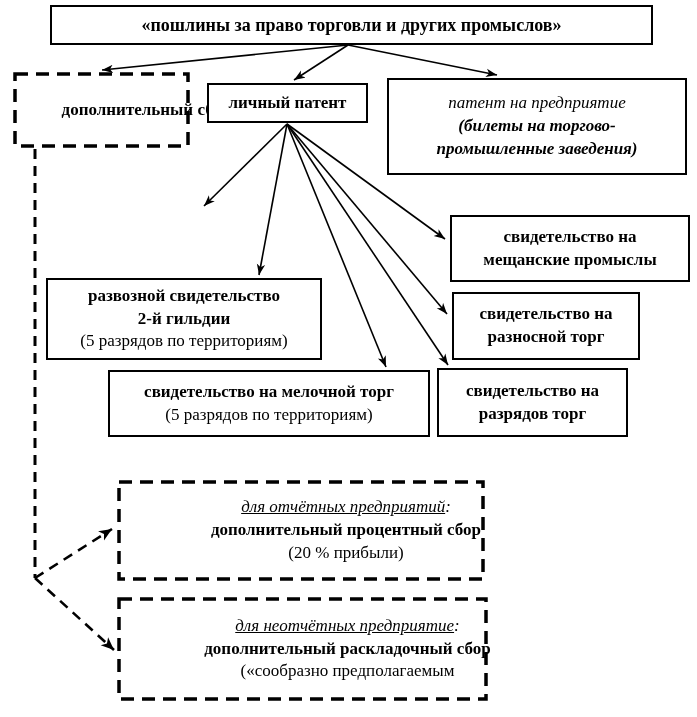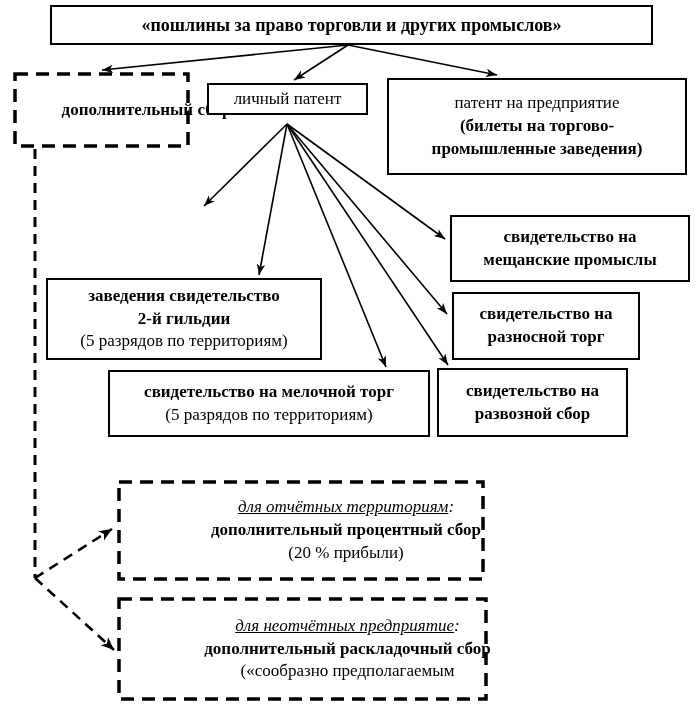--- a/index.html
+++ b/index.html
@@ -37,22 +37,22 @@
   .solid { border: 2px solid #000000; }
   .noborder { border: none; background: transparent; margin-left: 45px; }
   .b  { font-weight: bold; }
   .it { font-style: italic; }
   .u  { text-decoration: underline; }
   #title-box {
     left: 50px; top: 5px; width: 603px; height: 40px;
     font-size: 18px; font-weight: bold;
   }
   #dop-sbor   { left: 13px;  top: 72px;  width: 177px; height: 76px; font-weight: bold; }
-  #lichny     { left: 207px; top: 83px;  width: 161px; height: 32px; }
-  #patent     { left: 387px; top: 78px;  width: 300px; height: 97px; }
+  #lichny     { left: 207px; top: 83px;  width: 161px; height: 40px; font-weight: bold; }
+  #patent     { left: 387px; top: 78px;  width: 300px; height: 97px; font-style: italic; }
   #kup1       { left: 48px;  top: 175px; width: 152px; height: 90px; font-weight: bold; }
   #kup2       { left: 46px;  top: 278px; width: 276px; height: 82px; }
   #meloch     { left: 108px; top: 370px; width: 322px; height: 67px; }
   #meshch     { left: 450px; top: 215px; width: 240px; height: 67px; font-weight: bold; }
   #raznos     { left: 452px; top: 292px; width: 188px; height: 68px; font-weight: bold; }
   #razvoz     { left: 437px; top: 368px; width: 191px; height: 69px; font-weight: bold; }
   #otchet     { left: 117px; top: 480px; width: 368px; height: 101px; }
   #neotchet   { left: 117px; top: 597px; width: 371px; height: 104px; }
   .line { display: block; }
 </style>
@@ -104,21 +104,21 @@
   </div>
 
   <div class="node solid" id="patent">
     <span class="line">патент на предприятие</span>
     <span class="line b">(билеты на торгово-</span>
     <span class="line b">промышленные заведения)</span>
   </div>
 
 
   <div class="node solid" id="kup2">
-    <span class="line b">заведения свидетельство</span>
+    <span class="line b">развозной свидетельство</span>
     <span class="line b">2-й гильдии</span>
     <span class="line">(5 разрядов по территориям)</span>
   </div>
 
   <div class="node solid" id="meloch">
     <span class="line b">свидетельство на мелочной торг</span>
     <span class="line">(5 разрядов по территориям)</span>
   </div>
 
   <div class="node solid" id="meshch">
@@ -126,26 +126,26 @@
     <span class="line">мещанские промыслы</span>
   </div>
 
   <div class="node solid" id="raznos">
     <span class="line">свидетельство на</span>
     <span class="line">разносной торг</span>
   </div>
 
   <div class="node solid" id="razvoz">
     <span class="line">свидетельство на</span>
-    <span class="line">развозной сбор</span>
+    <span class="line">разрядов торг</span>
   </div>
 
   <div class="node noborder" id="otchet">
     <span class="line">
-      <span class="it u">для отчётных территориям</span><span class="it">:</span>
+      <span class="it u">для отчётных предприятий</span><span class="it">:</span>
     </span>
     <span class="line b">дополнительный процентный сбор</span>
     <span class="line">(20 % прибыли)</span>
   </div>
 
   <div class="node noborder" id="neotchet">
     <span class="line">
       <span class="it u">для неотчётных предприятие</span><span class="it">:</span>
     </span>
     <span class="line b">дополнительный раскладочный сбор</span>

